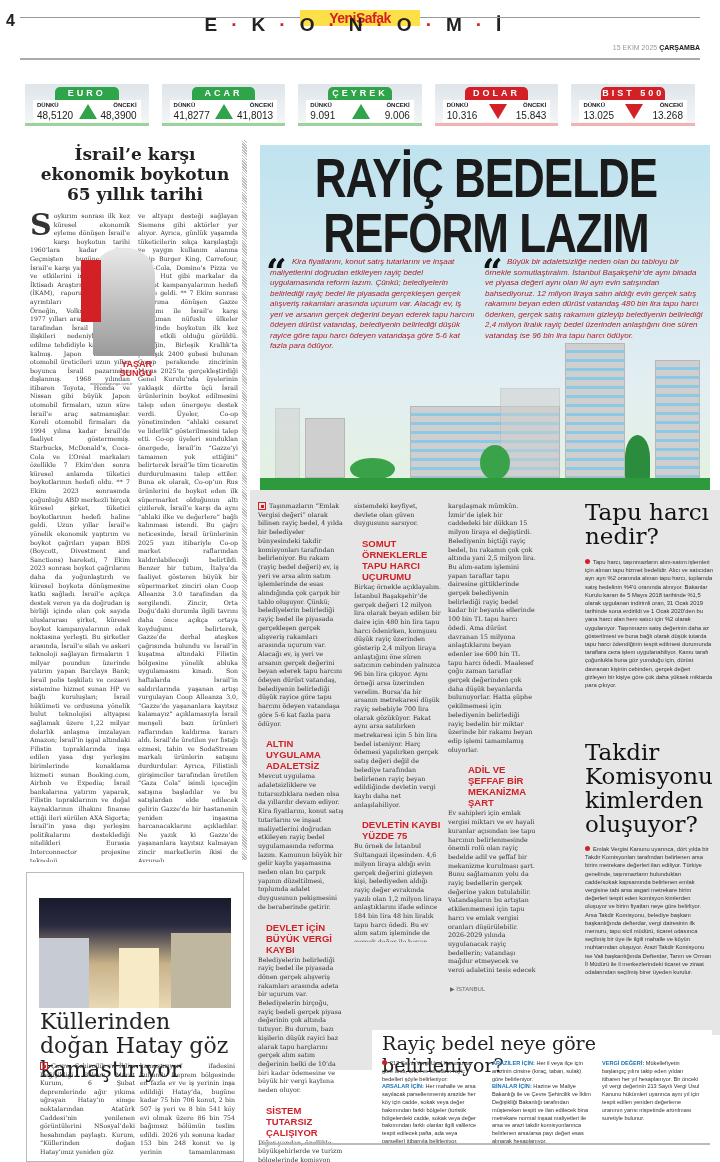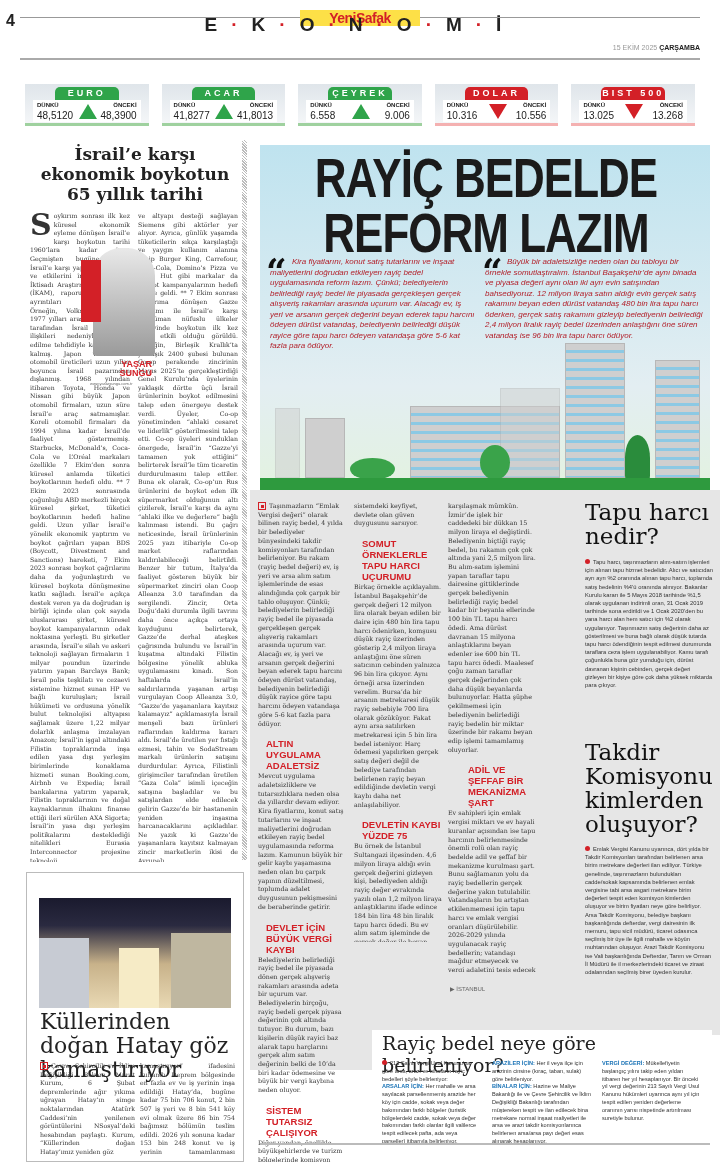--- a/index.html
+++ b/index.html
@@ -93,34 +93,34 @@
         <span class="v l">41,8277</span>
         <span class="tri-up"></span>
         <span class="c r">ÖNCEKİ</span>
         <span class="v r">41,8013</span>
       </div>
   </div>
   <div class="tk">
     <div class="lbl">ÇEYREK ALTIN</div>
     <div class="box">
         <span class="c l">DÜNKÜ</span>
-        <span class="v l">6.558</span>
+        <span class="v l">9.091</span>
         <span class="tri-up"></span>
         <span class="c r">ÖNCEKİ</span>
         <span class="v r">9.006</span>
       </div>
   </div>
   <div class="tk down">
     <div class="lbl">DOLAR 100</div>
     <div class="box">
         <span class="c l">DÜNKÜ</span>
         <span class="v l">10.316</span>
         <span class="tri-dn"></span>
         <span class="c r">ÖNCEKİ</span>
-        <span class="v r">10.556</span>
+        <span class="v r">15.843</span>
       </div>
   </div>
   <div class="tk down">
     <div class="lbl">BIST 500</div>
     <div class="box">
         <span class="c l">DÜNKÜ</span>
         <span class="v l">13.025</span>
         <span class="tri-dn"></span>
         <span class="c r">ÖNCEKİ</span>
         <span class="v r">13.268</span>

